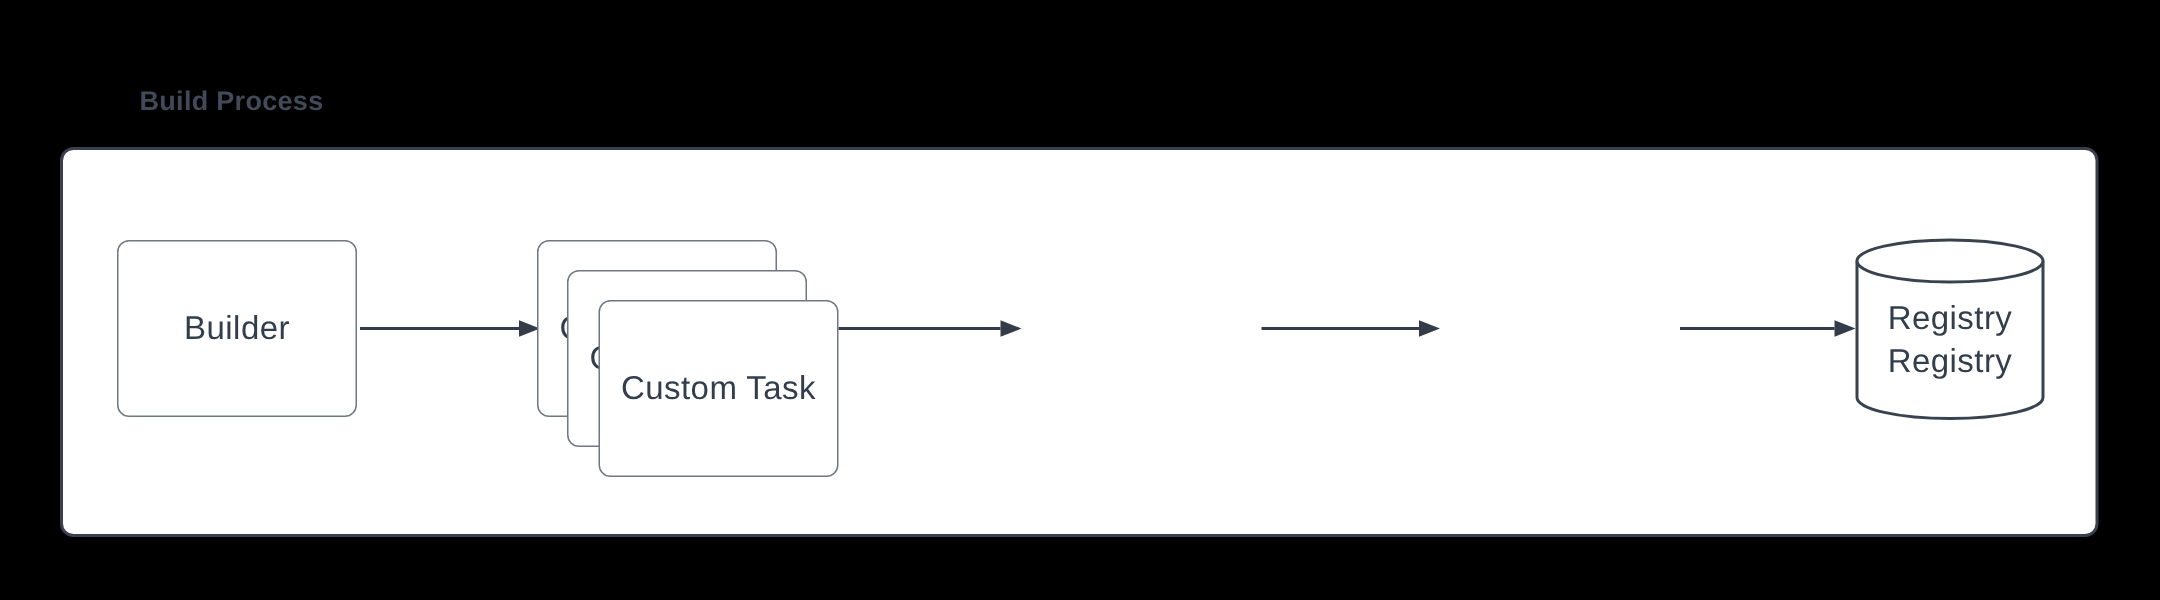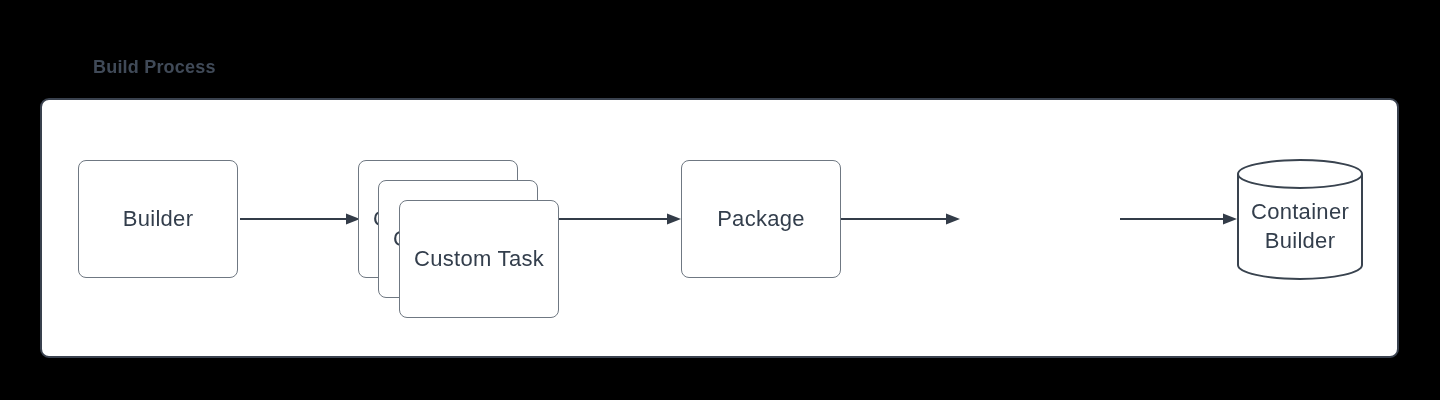--- a/index.html
+++ b/index.html
@@ -105,26 +105,23 @@
   <div class="node stack-back">
     <span>Custom Task</span>
   </div>
   <div class="node stack-middle">
     <span>Custom Task</span>
   </div>
   <div class="node stack-front">
     <span>Custom Task</span>
   </div>
 
-  <div class="node node-package">
-    <span>Package</span>
-  </div>
 
 
   <div class="cylinder">
     <svg width="128" height="124" viewBox="0 0 128 124" xmlns="http://www.w3.org/2000/svg">
       <path class="cylinder-shape" d="M 2 16 L 2 107 A 62 14 0 0 0 126 107 L 126 16"></path>
       <ellipse class="cylinder-shape" cx="64" cy="16" rx="62" ry="14"></ellipse>
     </svg>
-    <div class="cylinder-label">Container Builder</div>
+    <div class="cylinder-label">Registry Registry</div>
   </div>
 
 </div>
 
 </body></html>

